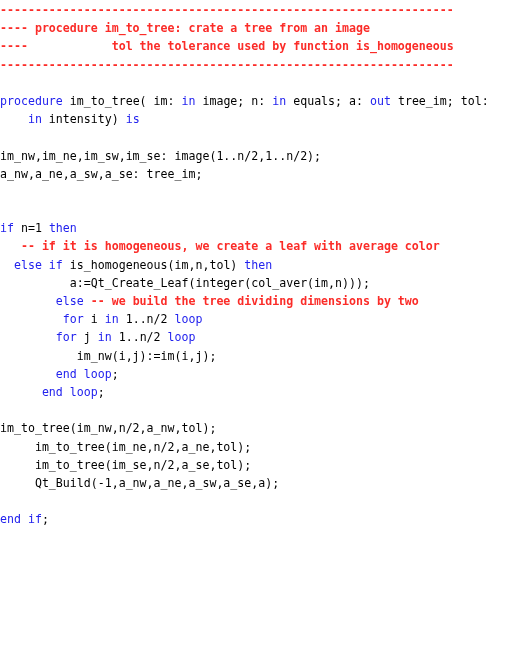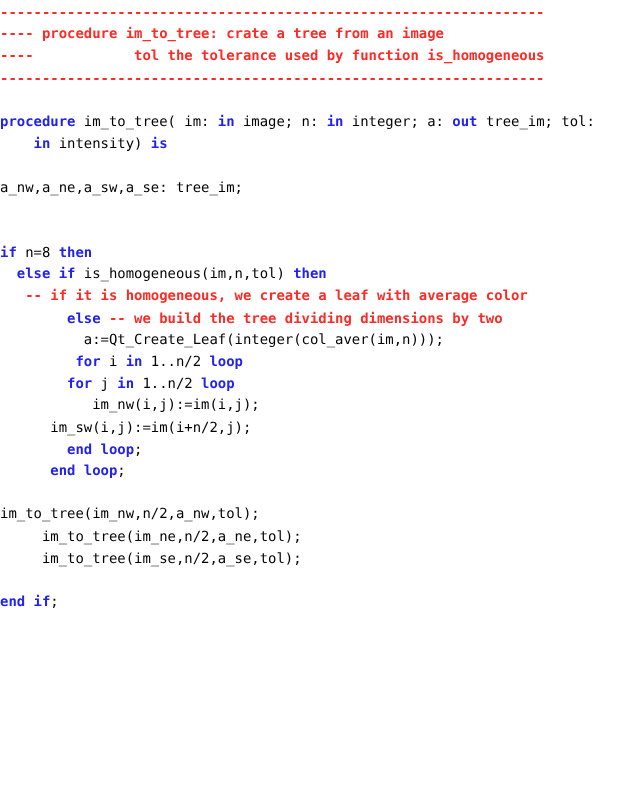--- a/index.html
+++ b/index.html
@@ -31,50 +31,51 @@
     height: 18.2px;
     letter-spacing: 0px;
     color: #000000;
     overflow: hidden;
   }
   .code-line .tok {
     white-space: pre;
     font-family: "DejaVu Sans Mono", "Liberation Mono", monospace;
   }
   .tok-plain   { color: #000000; }
-  .tok-keyword { color: #2222ee; font-weight: bold; }
+  .tok-keyword { color: #2222ee; font-weight: normal; }
   .tok-comment { color: #fb2c28; font-weight: bold; }
   .blank-line  { height: 18.2px; }
   .first-line  { padding-top: 1px; }
 </style>
 </head>
 <body>
 
 <div id="listing">
     <div class="code-line first-line"><span class="tok tok-comment">-----------------------------------------------------------------</span></div>
     <div class="code-line"><span class="tok tok-comment">---- procedure im_to_tree: crate a tree from an image</span></div>
     <div class="code-line"><span class="tok tok-comment">----            tol the tolerance used by function is_homogeneous</span></div>
     <div class="code-line"><span class="tok tok-comment">-----------------------------------------------------------------</span></div>
     <div class="code-line blank-line">&nbsp;</div>
-    <div class="code-line"><span class="tok tok-keyword">procedure</span><span class="tok tok-plain"> im_to_tree( im: </span><span class="tok tok-keyword">in</span><span class="tok tok-plain"> image; n: </span><span class="tok tok-keyword">in</span><span class="tok tok-plain"> integer; a: </span><span class="tok tok-keyword">out</span><span class="tok tok-plain"> tree_im; tol:</span></div>
+    <div class="code-line"><span class="tok tok-keyword">procedure</span><span class="tok tok-plain"> im_to_tree( im: </span><span class="tok tok-keyword">in</span><span class="tok tok-plain"> image; n: </span><span class="tok tok-keyword">in</span><span class="tok tok-plain"> equals; a: </span><span class="tok tok-keyword">out</span><span class="tok tok-plain"> tree_im; tol:</span></div>
     <div class="code-line"><span class="tok tok-plain">    </span><span class="tok tok-keyword">in</span><span class="tok tok-plain"> intensity) </span><span class="tok tok-keyword">is</span></div>
     <div class="code-line blank-line">&nbsp;</div>
+    <div class="code-line"><span class="tok tok-plain">im_nw,im_ne,im_sw,im_se: image(1..n/2,1..n/2);</span></div>
     <div class="code-line"><span class="tok tok-plain">a_nw,a_ne,a_sw,a_se: tree_im;</span></div>
     <div class="code-line blank-line">&nbsp;</div>
     <div class="code-line blank-line">&nbsp;</div>
-    <div class="code-line"><span class="tok tok-keyword">if</span><span class="tok tok-plain"> n=8 </span><span class="tok tok-keyword">then</span></div>
+    <div class="code-line"><span class="tok tok-keyword">if</span><span class="tok tok-plain"> n=1 </span><span class="tok tok-keyword">then</span></div>
+    <div class="code-line"><span class="tok tok-plain">   </span><span class="tok tok-comment">-- if it is homogeneous, we create a leaf with average color</span></div>
     <div class="code-line"><span class="tok tok-plain">  </span><span class="tok tok-keyword">else if</span><span class="tok tok-plain"> is_homogeneous(im,n,tol) </span><span class="tok tok-keyword">then</span></div>
-    <div class="code-line"><span class="tok tok-plain">   </span><span class="tok tok-comment">-- if it is homogeneous, we create a leaf with average color</span></div>
+    <div class="code-line"><span class="tok tok-plain">          a:=Qt_Create_Leaf(integer(col_aver(im,n)));</span></div>
     <div class="code-line"><span class="tok tok-plain">        </span><span class="tok tok-keyword">else</span><span class="tok tok-plain"> </span><span class="tok tok-comment">-- we build the tree dividing dimensions by two</span></div>
-    <div class="code-line"><span class="tok tok-plain">          a:=Qt_Create_Leaf(integer(col_aver(im,n)));</span></div>
     <div class="code-line"><span class="tok tok-plain">         </span><span class="tok tok-keyword">for</span><span class="tok tok-plain"> i </span><span class="tok tok-keyword">in</span><span class="tok tok-plain"> 1..n/2 </span><span class="tok tok-keyword">loop</span></div>
     <div class="code-line"><span class="tok tok-plain">        </span><span class="tok tok-keyword">for</span><span class="tok tok-plain"> j </span><span class="tok tok-keyword">in</span><span class="tok tok-plain"> 1..n/2 </span><span class="tok tok-keyword">loop</span></div>
     <div class="code-line"><span class="tok tok-plain">           im_nw(i,j):=im(i,j);</span></div>
-    <div class="code-line"><span class="tok tok-plain">      im_sw(i,j):=im(i+n/2,j);</span></div>
     <div class="code-line"><span class="tok tok-plain">        </span><span class="tok tok-keyword">end loop</span><span class="tok tok-plain">;</span></div>
     <div class="code-line"><span class="tok tok-plain">      </span><span class="tok tok-keyword">end loop</span><span class="tok tok-plain">;</span></div>
     <div class="code-line blank-line">&nbsp;</div>
     <div class="code-line"><span class="tok tok-plain">im_to_tree(im_nw,n/2,a_nw,tol);</span></div>
     <div class="code-line"><span class="tok tok-plain">     im_to_tree(im_ne,n/2,a_ne,tol);</span></div>
     <div class="code-line"><span class="tok tok-plain">     im_to_tree(im_se,n/2,a_se,tol);</span></div>
+    <div class="code-line"><span class="tok tok-plain">     Qt_Build(-1,a_nw,a_ne,a_sw,a_se,a);</span></div>
     <div class="code-line blank-line">&nbsp;</div>
     <div class="code-line"><span class="tok tok-keyword">end if</span><span class="tok tok-plain">;</span></div>
   </div>
 
 </body></html>

